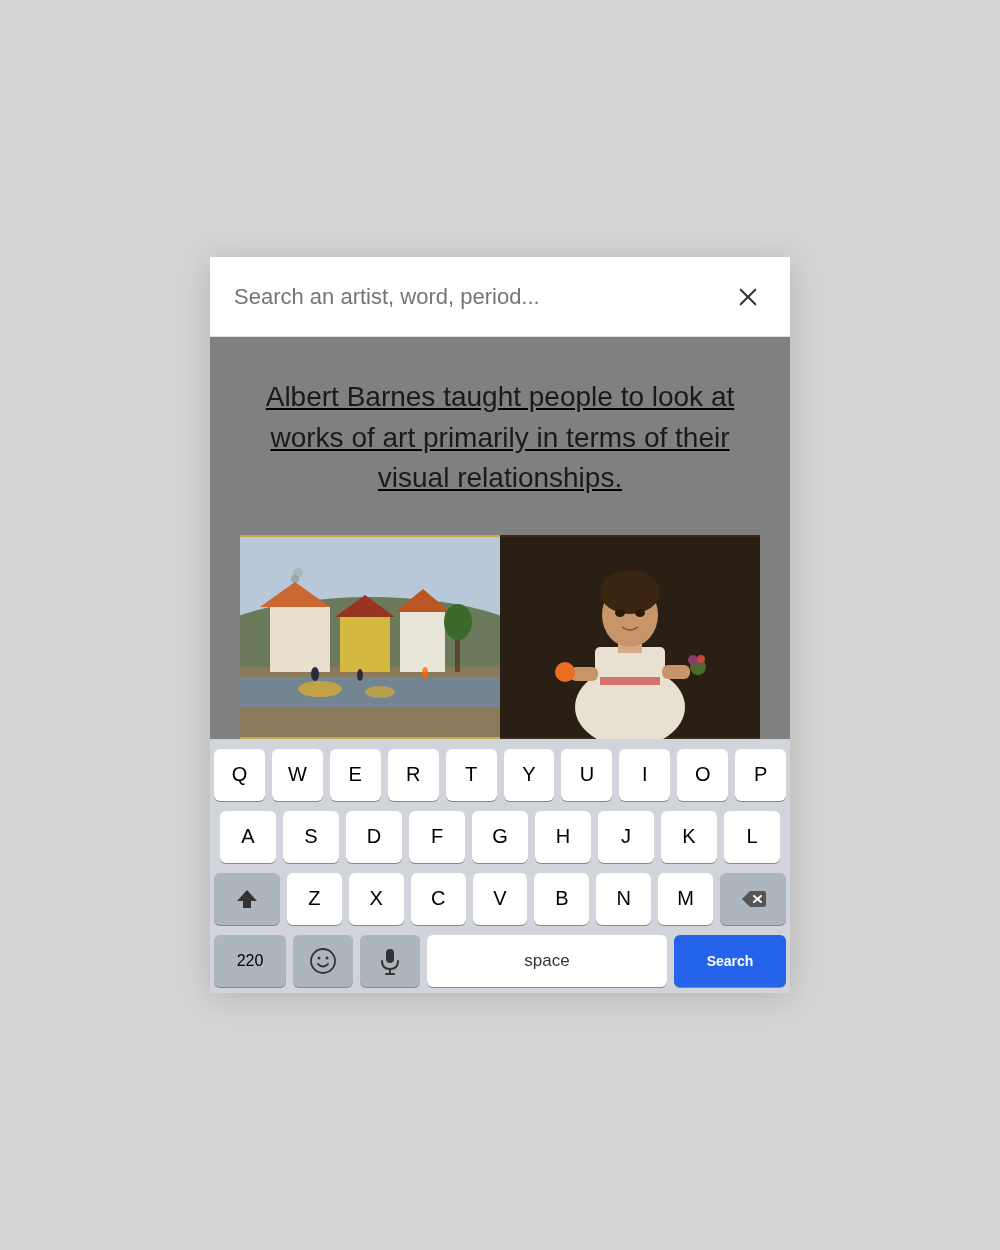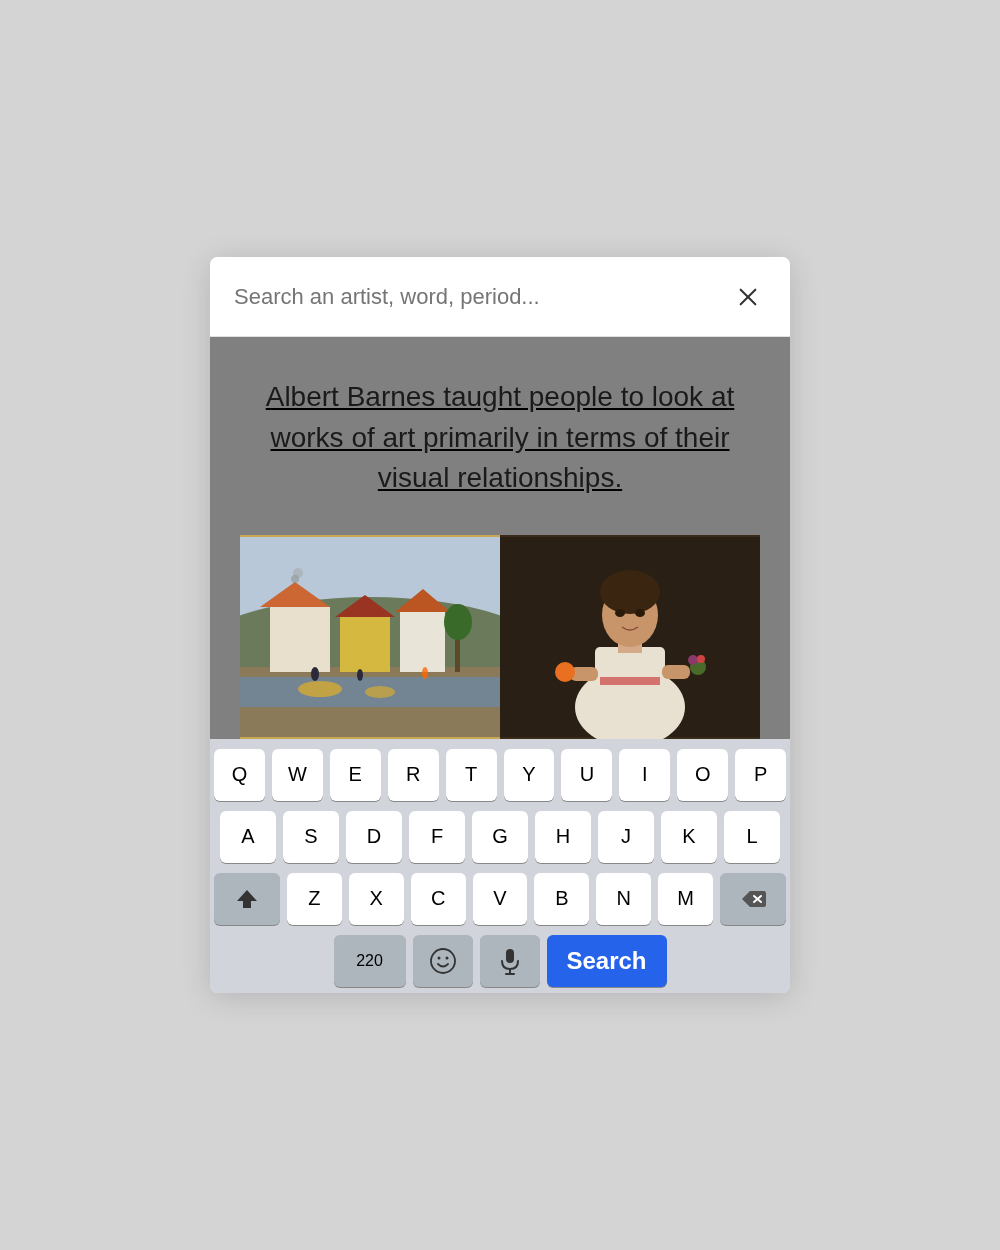--- a/index.html
+++ b/index.html
@@ -10,21 +10,21 @@
       background: #d4d4d4;
       display: flex;
       align-items: center;
       justify-content: center;
       font-family: -apple-system, BlinkMacSystemFont, 'Helvetica Neue', Arial, sans-serif;
     }
 
     .phone-container {
       width: 580px;
       background: #f0f0f0;
-      border-radius: 8px;
+      border-radius: 1px;
       overflow: hidden;
       display: flex;
       flex-direction: column;
       box-shadow: 0 4px 30px rgba(0,0,0,0.15);
     }
 
     
     .search-bar {
       background: #ffffff;
       display: flex;
@@ -170,21 +170,21 @@
       max-width: 240px;
       font-size: 17px;
       color: #333;
     }
 
     .key.search-key {
       background: #2563eb;
       color: #ffffff;
       flex: 2;
       max-width: 120px;
-      font-size: 24px;
+      font-size: 14px;
       font-weight: 600;
       border-radius: 6px;
     }
 
     
     .village-svg, .portrait-svg {
       width: 100%;
       height: 100%;
     }
   </style>
@@ -339,17 +339,18 @@
         </svg>
       </div>
       <div class="key mic-key">
         <svg width="24" height="28" viewBox="0 0 24 28">
           <rect x="8" y="2" width="8" height="14" rx="4" fill="#333"></rect>
           <path d="M4,14 Q4,22 12,22 Q20,22 20,14" stroke="#333" stroke-width="2" fill="none" stroke-linecap="round"></path>
           <line x1="12" y1="22" x2="12" y2="27" stroke="#333" stroke-width="2" stroke-linecap="round"></line>
           <line x1="8" y1="27" x2="16" y2="27" stroke="#333" stroke-width="2" stroke-linecap="round"></line>
         </svg>
       </div>
+      <div class="key space-key">space</div>
       <div class="key search-key">Search</div>
     </div>
 
   </div>
 </div>
 
 </body></html>

